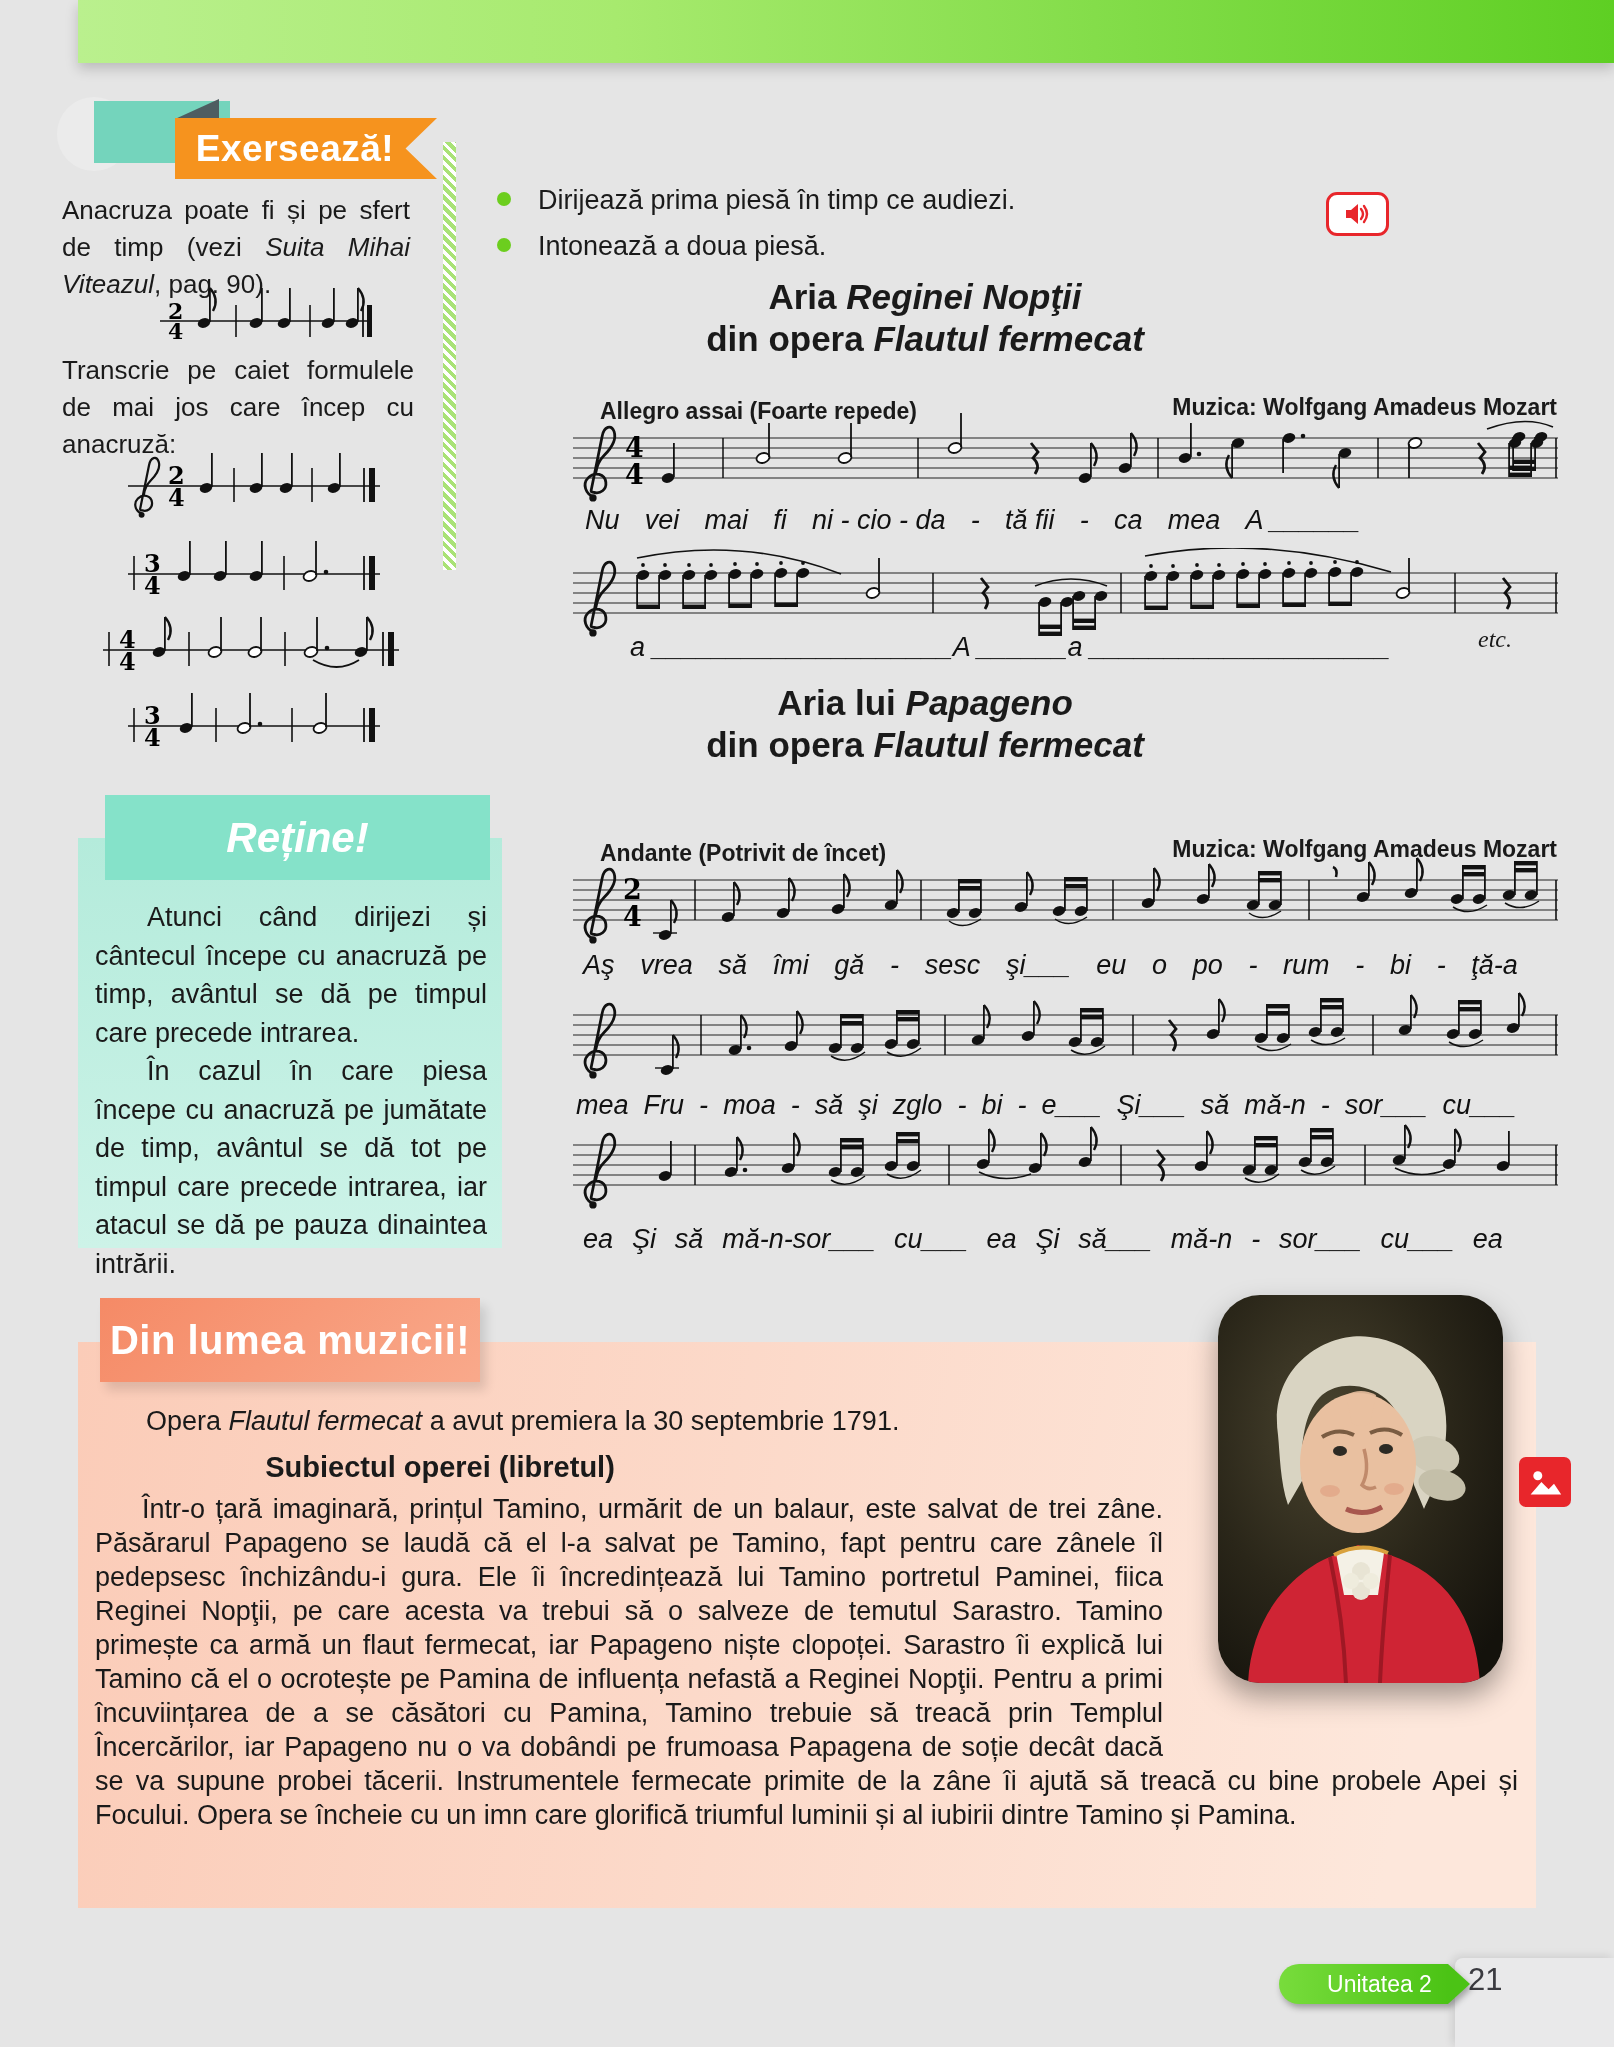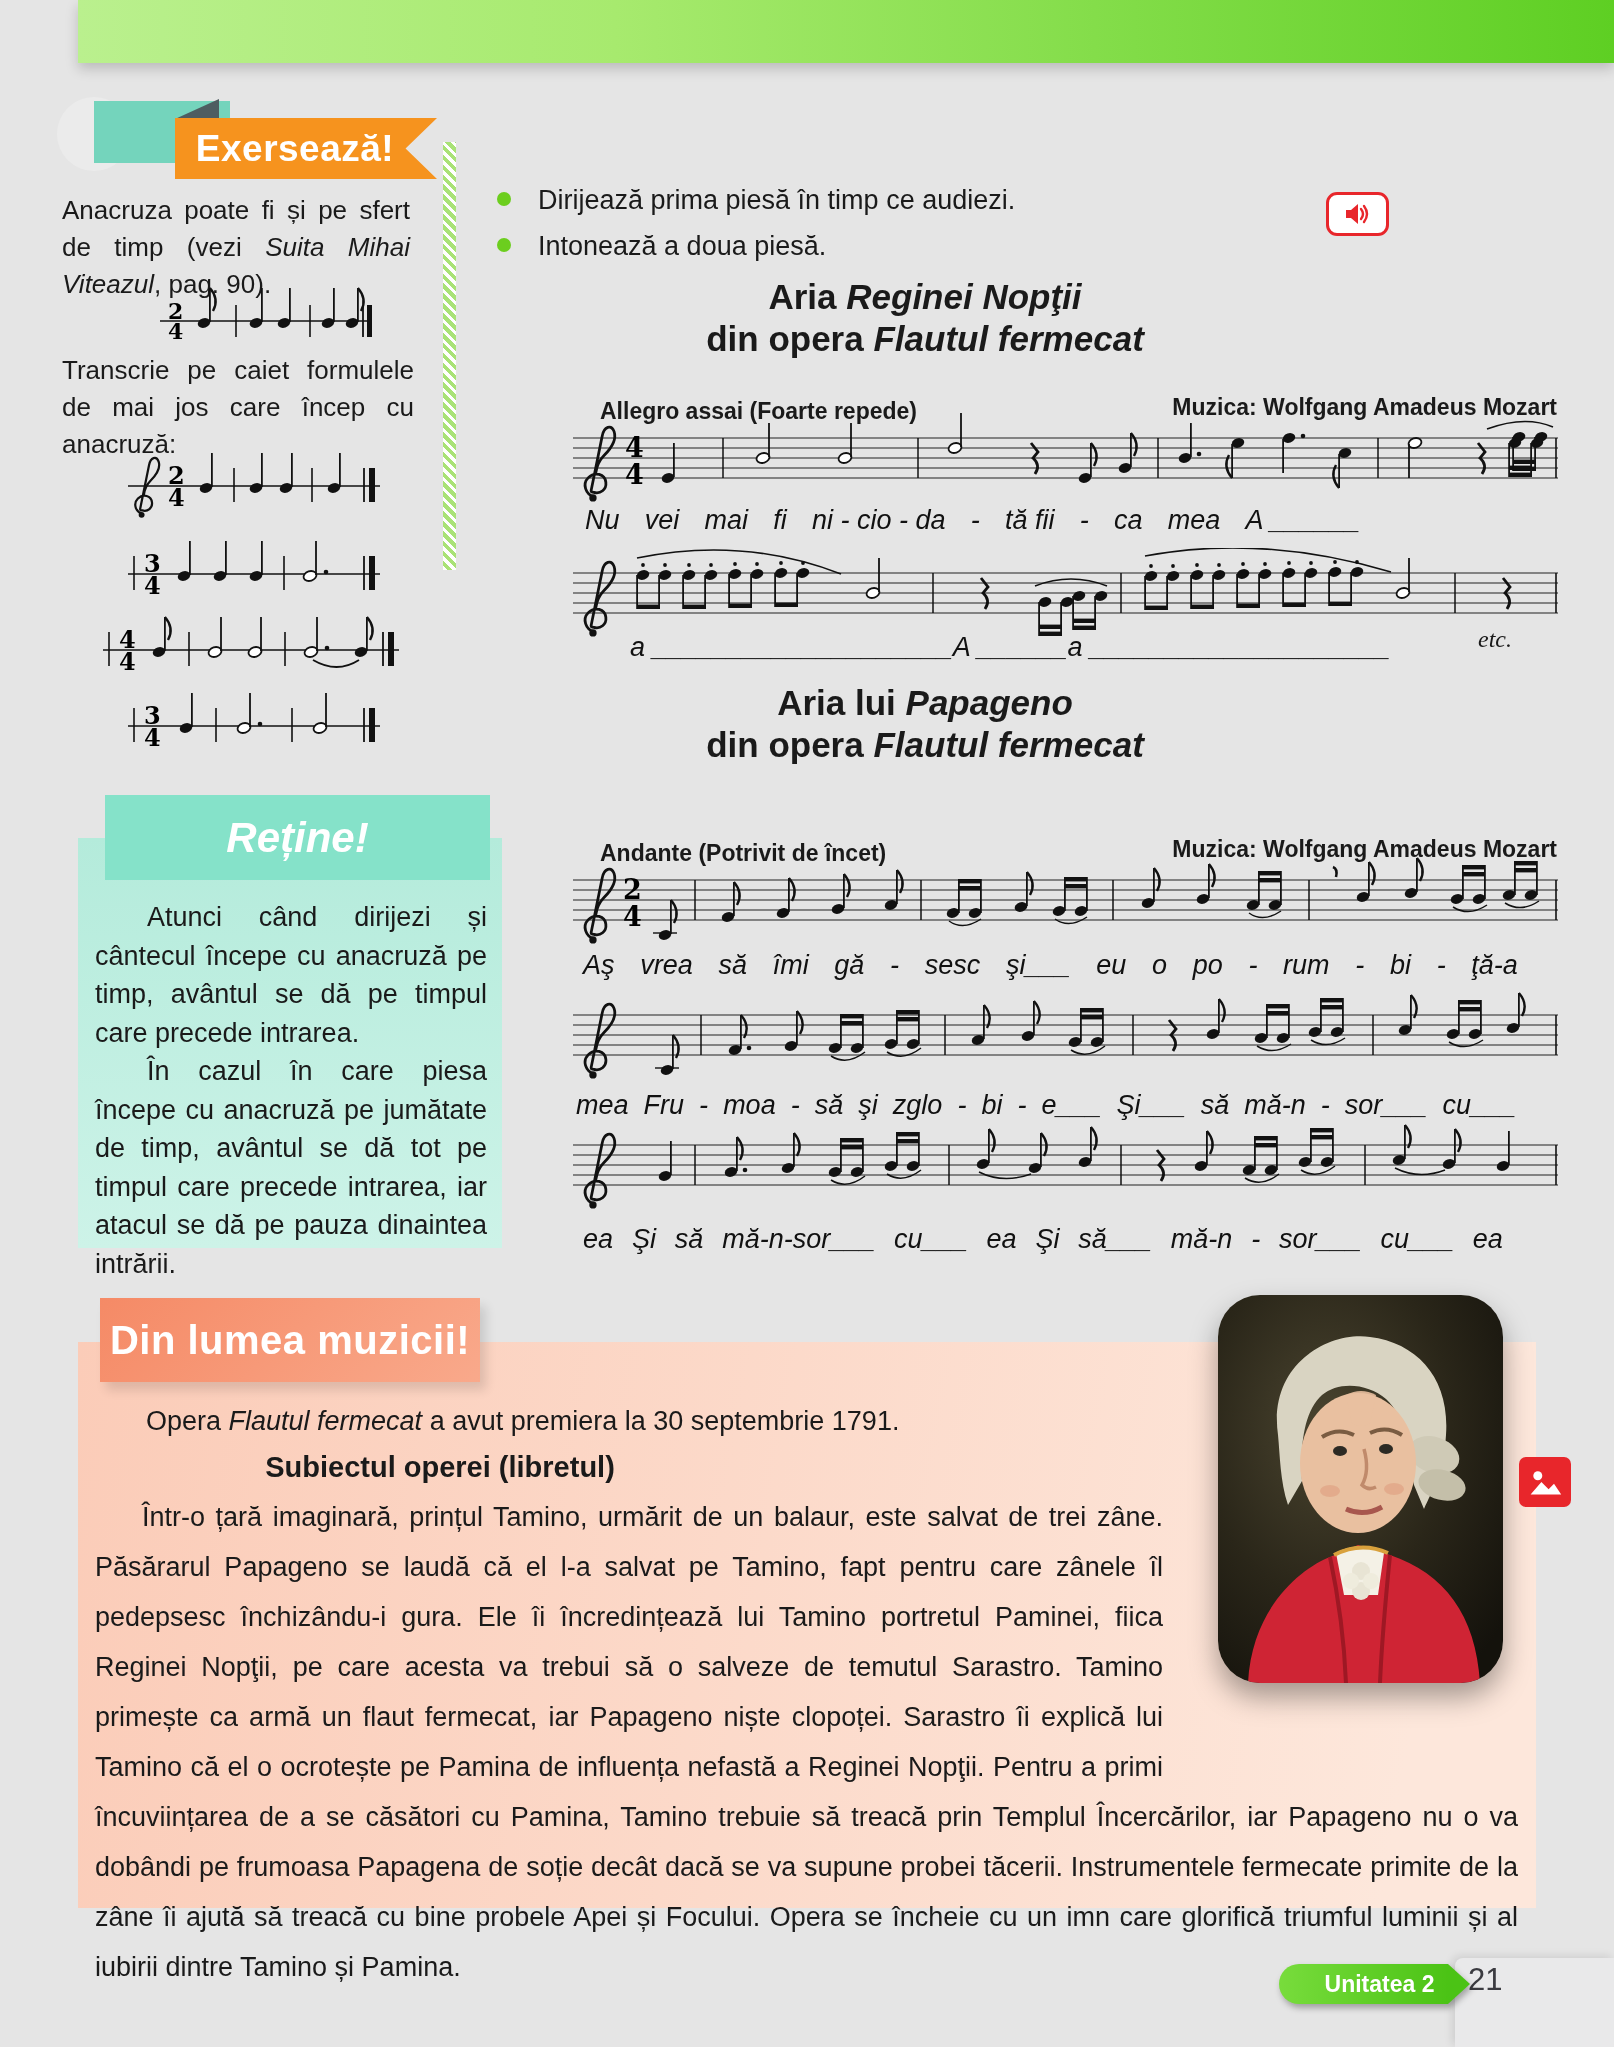--- a/index.html
+++ b/index.html
@@ -71,39 +71,39 @@
              box-sizing:border-box;padding:56px 18px 0 17px;}
   .dlm-head{left:100px;top:1298px;width:380px;height:84px;
             background:linear-gradient(135deg,#f58a66,#f9a98b);
             display:flex;align-items:center;justify-content:center;
             box-shadow:6px 8px 10px rgba(0,0,0,.12);}
   .dlm-head span{color:#fff;font-weight:bold;font-size:40px;letter-spacing:.5px;}
   .dlm-float{float:right;width:355px;height:346px;}
   .dlm-premiere{margin:4px;font-size:27px;line-height:39px;text-indent:47px;}
   .dlm-premiere .it{font-style:italic;}
   .dlm-heading{margin:10px 0 8px 0;width:690px;text-align:center;font-size:29px;font-weight:bold;}
-  .dlm-body{margin:0;font-size:27px;line-height:50px;text-align:justify;text-indent:47px;}
+  .dlm-body{margin:0;font-size:27px;line-height:34px;text-align:justify;text-indent:47px;}
 
   .portrait{left:1218px;top:1295px;width:285px;height:388px;border-radius:42px;overflow:hidden;
             box-shadow:0 14px 28px rgba(0,0,0,.35);}
   .img-icon{left:1519px;top:1457px;width:52px;height:50px;background:#e8262b;border-radius:7px;
             display:flex;align-items:center;justify-content:center;cursor:pointer;}
 
   
   .gray-corner{left:1455px;top:1958px;width:159px;height:89px;background:#e9e9ea;
                border-top-left-radius:8px;box-shadow:-3px -2px 8px rgba(0,0,0,.10);}
   .page-num{left:1468px;top:1962px;font-size:31px;color:#3b3b40;}
   .unit-banner{left:1279px;top:1964px;width:169px;height:40px;
                background:linear-gradient(90deg,#78dc3c,#4bc315);
                border-radius:20px 0 0 20px;display:flex;align-items:center;justify-content:center;
                filter:drop-shadow(2px 4px 3px rgba(0,0,0,.30));}
   .unit-banner::after{content:"";position:absolute;left:169px;top:0;width:0;height:0;
                border-top:20px solid transparent;border-bottom:20px solid transparent;
                border-left:22px solid #4bc315;}
-  .unit-banner span{color:#fff;font-weight:bold;font-size:23px;margin-left:32px;}
+  .unit-banner span{color:#fff;font-weight:normal;font-size:23px;margin-left:32px;}
 
   .ts-num{font-family:"DejaVu Serif",serif;font-weight:bold;}
 </style>
 </head>
 <body>
 
 <div class="page">
 
   <svg width="0" height="0" style="position:absolute" aria-hidden="true">
     <defs>

